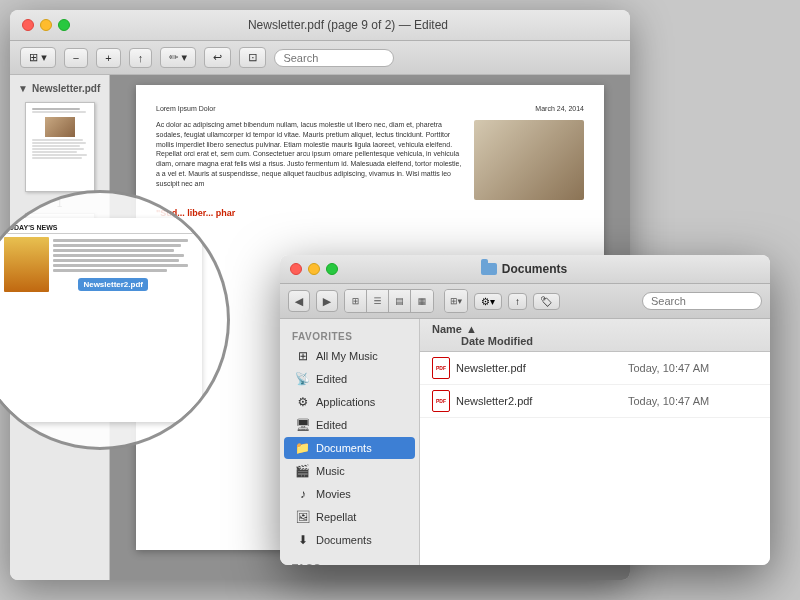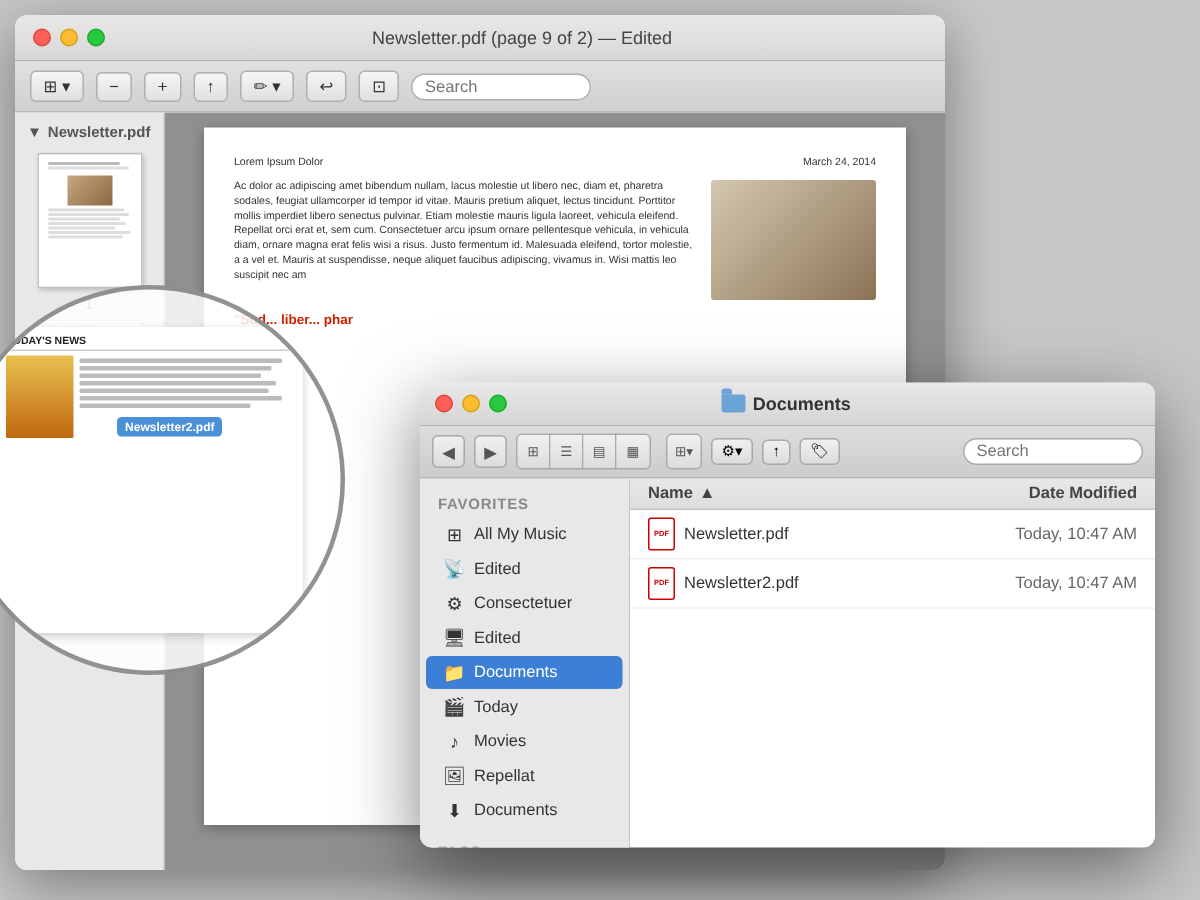--- a/index.html
+++ b/index.html
@@ -456,32 +456,33 @@
 
     .finder-column-header {
       display: flex;
       background: linear-gradient(to bottom, #e8e8e8, #ddd);
       border-bottom: 1px solid #c0c0c0;
       padding: 4px 12px;
       font-size: 11px;
       font-weight: 600;
       color: #444;
       flex-shrink: 0;
+      flex-direction: column;
     }
 
     .col-name {
       flex: 1;
       display: flex;
       align-items: center;
       gap: 4px;
     }
 
     .col-date {
       width: 130px;
-      text-align: right;
+      text-align: center;
     }
 
     .finder-files {
       flex: 1;
       overflow-y: auto;
       background: white;
     }
 
     .file-row {
       display: flex;
@@ -509,21 +510,21 @@
       border-radius: 2px;
       display: flex;
       align-items: center;
       justify-content: center;
       font-size: 5px;
       font-weight: bold;
       color: #cc0000;
     }
 
     .file-name { flex: 1; }
-    .file-date { width: 130px; text-align: right; color: #666; font-size: 11px; }
+    .file-date { width: 130px; text-align: left; color: #666; font-size: 11px; }
 
     
     .p2-header {
       font-size: 5px;
       font-weight: bold;
       color: #333;
       border-bottom: 1px solid #ccc;
       padding-bottom: 1px;
       margin-bottom: 2px;
     }
@@ -694,33 +695,33 @@
       <div class="finder-item">
         <span class="finder-icon">⊞</span>
         <span>All My Music</span>
       </div>
       <div class="finder-item">
         <span class="finder-icon">📡</span>
         <span>Edited</span>
       </div>
       <div class="finder-item">
         <span class="finder-icon">⚙</span>
-        <span>Consectetuer</span>
+        <span>Applications</span>
       </div>
       <div class="finder-item">
         <span class="finder-icon">🖥</span>
         <span>Edited</span>
       </div>
       <div class="finder-item active">
         <span class="finder-icon">📁</span>
         <span>Documents</span>
       </div>
       <div class="finder-item">
         <span class="finder-icon">🎬</span>
-        <span>Today</span>
+        <span>Music</span>
       </div>
       <div class="finder-item">
         <span class="finder-icon">♪</span>
         <span>Movies</span>
       </div>
       <div class="finder-item">
         <span class="finder-icon">🖼</span>
         <span>Repellat</span>
       </div>
       <div class="finder-item">

